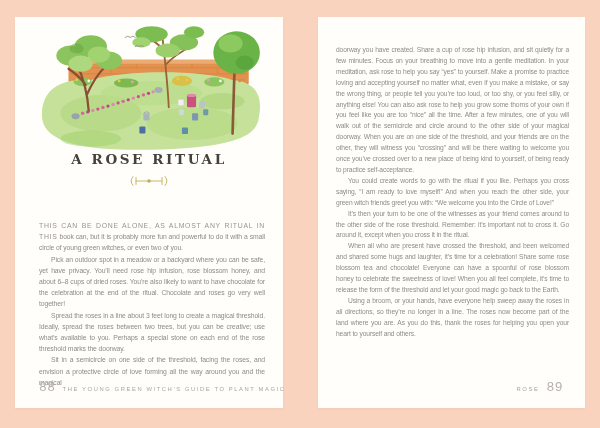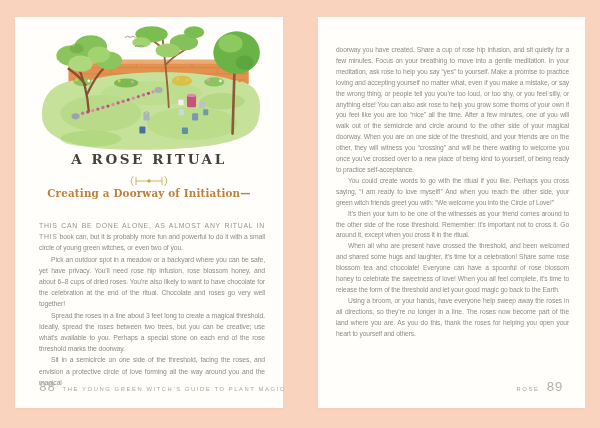--- a/index.html
+++ b/index.html
@@ -195,21 +195,20 @@
           <line x1="11" y1="2.5" x2="11" y2="9.5"></line>
           <path d="M8,1.5 Q4,6 8,10.5"></path>
           <line x1="37" y1="2.5" x2="37" y2="9.5"></line>
           <path d="M40,1.5 Q44,6 40,10.5"></path>
         </g>
         <circle cx="24" cy="6" r="1.8" fill="#c5ae58"></circle>
       </svg>
     </div>
 
     <div class="subtitle">
-      <span style="display:block">Creating a Doorway of Initiation—</span>
     </div>
 
     <div class="body-text">
       <p class="noindent"><span class="leadin">THIS CAN BE DONE ALONE, AS ALMOST ANY RITUAL IN THIS</span><span> book can, but it is probably more fun and powerful to do it with a small circle of young green witches, or even two of you.</span></p>
       <p>Pick an outdoor spot in a meadow or a backyard where you can be safe, yet have privacy. You’ll need rose hip infusion, rose blossom honey, and about 6–8 cups of dried roses. You’re also likely to want to have chocolate for the celebration at the end of the ritual. Chocolate and roses go very well together!</p>
       <p>Spread the roses in a line about 3 feet long to create a magical threshold. Ideally, spread the roses between two trees, but you can be creative; use what’s available to you. Perhaps a special stone on each end of the rose threshold marks the doorway.</p>
       <p>Sit in a semicircle on one side of the threshold, facing the roses, and envision a protective circle of love forming all the way around you and the magical</p>
     </div>
 
     <div class="footer">

